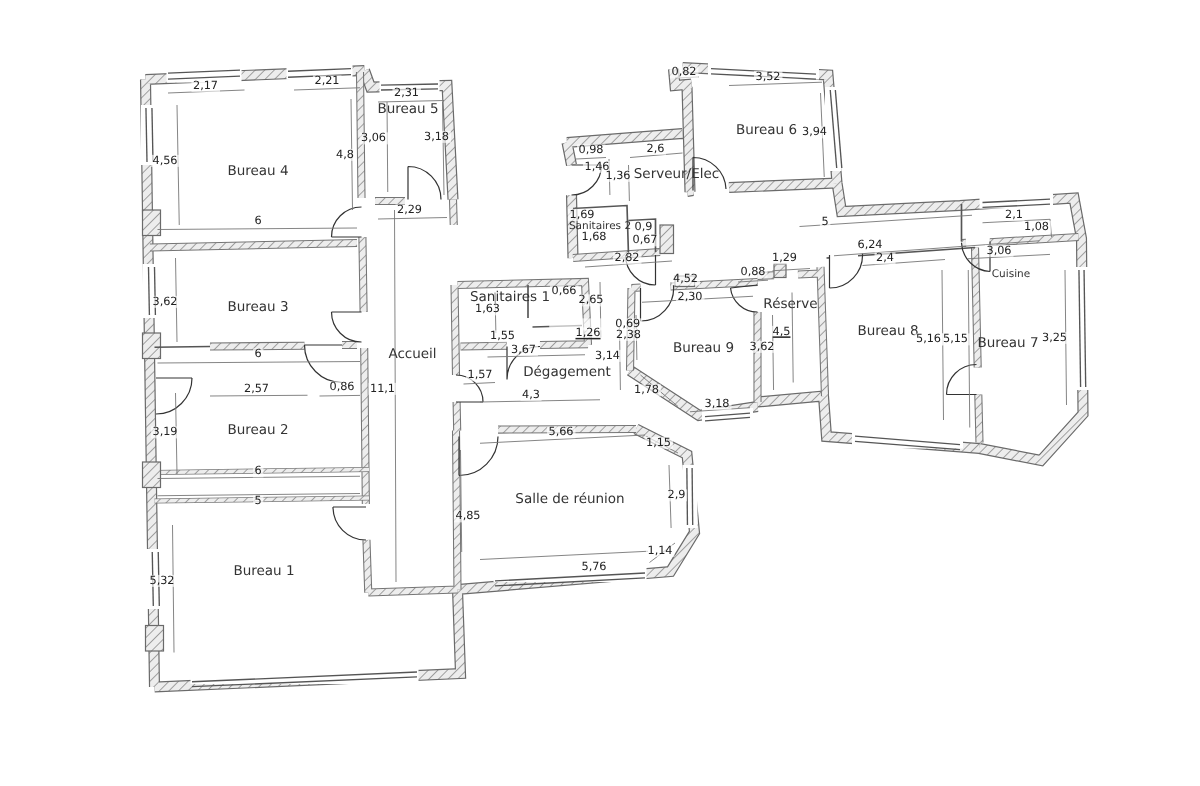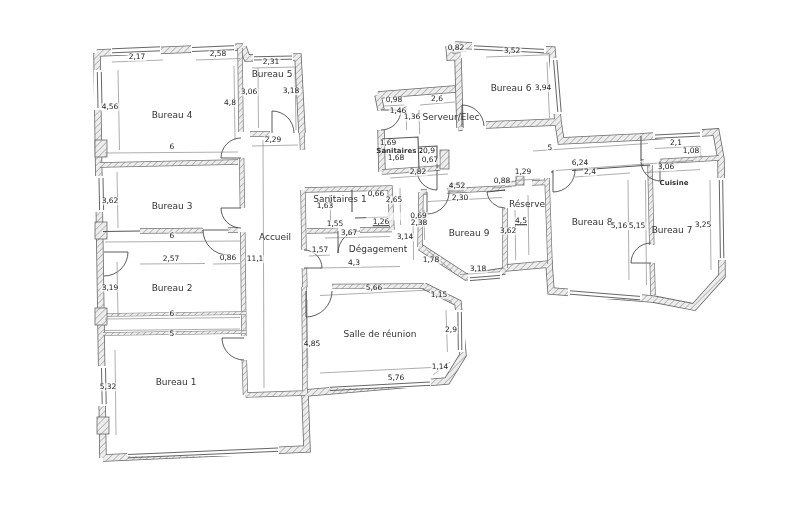--- a/index.html
+++ b/index.html
@@ -1,21 +1,21 @@
 <!DOCTYPE html>
 <html><head>
 <meta charset="utf-8">
 <style>
   html,body{margin:0;padding:0;background:#ffffff;}
   body{width:800px;height:524px;overflow:hidden;font-family:"DejaVu Sans", sans-serif;}
   .plan{position:relative;width:800px;height:524px;background:#fff;}
   .plan svg{position:absolute;left:0;top:0;}
   .lbl{position:absolute;transform:translate(-50%,-50%);white-space:nowrap;color:#2b2b2b;line-height:1;}
   .room{font-size:9px;color:#333;}
-  .room.sm{font-size:7px;font-weight:bold;}
+  .room.sm{font-size:7px;}
   .dim{font-size:7.5px;color:#222;background:rgba(255,255,255,.65);padding:0 1px;}
   
   .edge6{fill:none;stroke:#6a6a6a;stroke-width:7.4;}
   .hat6{fill:none;stroke:url(#h);stroke-width:5.8;}
   .edge5{fill:none;stroke:#757575;stroke-width:5.4;}
   .hat5{fill:none;stroke:url(#h);stroke-width:4;}
   .edge3{fill:none;stroke:#7a7a7a;stroke-width:3.4;}
   .hat3{fill:none;stroke:url(#h);stroke-width:2.4;}
   .thin{stroke:#555;stroke-width:1.1;fill:none;}
   .door{stroke:#333;stroke-width:.8;fill:none;}
@@ -155,21 +155,21 @@
       <span class="lbl room" style="left: 451px; top: 117px;">Serveur/Elec</span>
       <span class="lbl room" style="left: 378px; top: 249px;">Dégagement</span>
       <span class="lbl room" style="left: 380px; top: 334px;">Salle de réunion</span>
       <span class="lbl room" style="left: 511px; top: 88px;">Bureau 6</span>
       <span class="lbl room sm" style="left: 674px; top: 155px; margin-top: 28px;">Cuisine</span>
       <span class="lbl room" style="left: 527px; top: 204px;">Réserve</span>
       <span class="lbl room" style="left: 469px; top: 233px;">Bureau 9</span>
       <span class="lbl room" style="left: 592px; top: 222px;">Bureau 8</span>
       <span class="lbl room" style="left: 672px; top: 230px;">Bureau 7</span>
       <span class="lbl dim" style="left: 137px; top: 57px;">2,17</span>
-      <span class="lbl dim" style="left: 218px; top: 54px;">2,58</span>
+      <span class="lbl dim" style="left: 218px; top: 54px;">2,21</span>
       <span class="lbl dim" style="left: 271px; top: 62px; text-align: right;">2,31</span>
       <span class="lbl dim" style="left: 110px; top: 107px;">4,56</span>
       <span class="lbl dim" style="left: 230px; top: 103px;">4,8</span>
       <span class="lbl dim" style="left: 249px; top: 92px;">3,06</span>
       <span class="lbl dim" style="left: 291px; top: 91px;">3,18</span>
       <span class="lbl dim" style="left: 273px; top: 140px;">2,29</span>
       <span class="lbl dim" style="left: 172px; top: 147px;">6</span>
       <span class="lbl dim" style="left: 110px; top: 201px;">3,62</span>
       <span class="lbl dim" style="left: 172px; top: 236px;">6</span>
       <span class="lbl dim" style="left: 171px; top: 259px;">2,57</span>
@@ -178,21 +178,21 @@
       <span class="lbl dim" style="left: 110px; top: 288px;">3,19</span>
       <span class="lbl dim" style="left: 172px; top: 314px;">6</span>
       <span class="lbl dim" style="left: 172px; top: 334px;">5</span>
       <span class="lbl dim" style="left: 108px; top: 387px;">5,32</span>
       <span class="lbl dim" style="left: 320px; top: 250px;">1,57</span>
       <span class="lbl dim" style="left: 312px; top: 344px;">4,85</span>
       <span class="lbl dim" style="left: 325px; top: 206px;">1,63</span>
       <span class="lbl dim" style="left: 376px; top: 194px;">0,66</span>
       <span class="lbl dim" style="left: 394px; top: 200px;">2,65</span>
       <span class="lbl dim" style="left: 397px; top: 216px; padding-left: 44px;">0,69</span>
-      <span class="lbl dim" style="left: 381px; top: 222px; text-decoration: underline;">1,26</span>
+      <span class="lbl dim" style="left: 392px; top: 222px; text-decoration: underline;">1,26</span>
       <span class="lbl dim" style="left: 335px; top: 224px;">1,55</span>
       <span class="lbl dim" style="left: 349px; top: 233px;">3,67</span>
       <span class="lbl dim" style="left: 405px; top: 237px;">3,14</span>
       <span class="lbl dim" style="left: 354px; top: 263px;">4,3</span>
       <span class="lbl dim" style="left: 419px; top: 223px;">2,38</span>
       <span class="lbl dim" style="left: 431px; top: 260px;">1,78</span>
       <span class="lbl dim" style="left: 374px; top: 288px;">5,66</span>
       <span class="lbl dim" style="left: 439px; top: 295px;">1,15</span>
       <span class="lbl dim" style="left: 451px; top: 330px;">2,9</span>
       <span class="lbl dim" style="left: 440px; top: 367px;">1,14</span>

